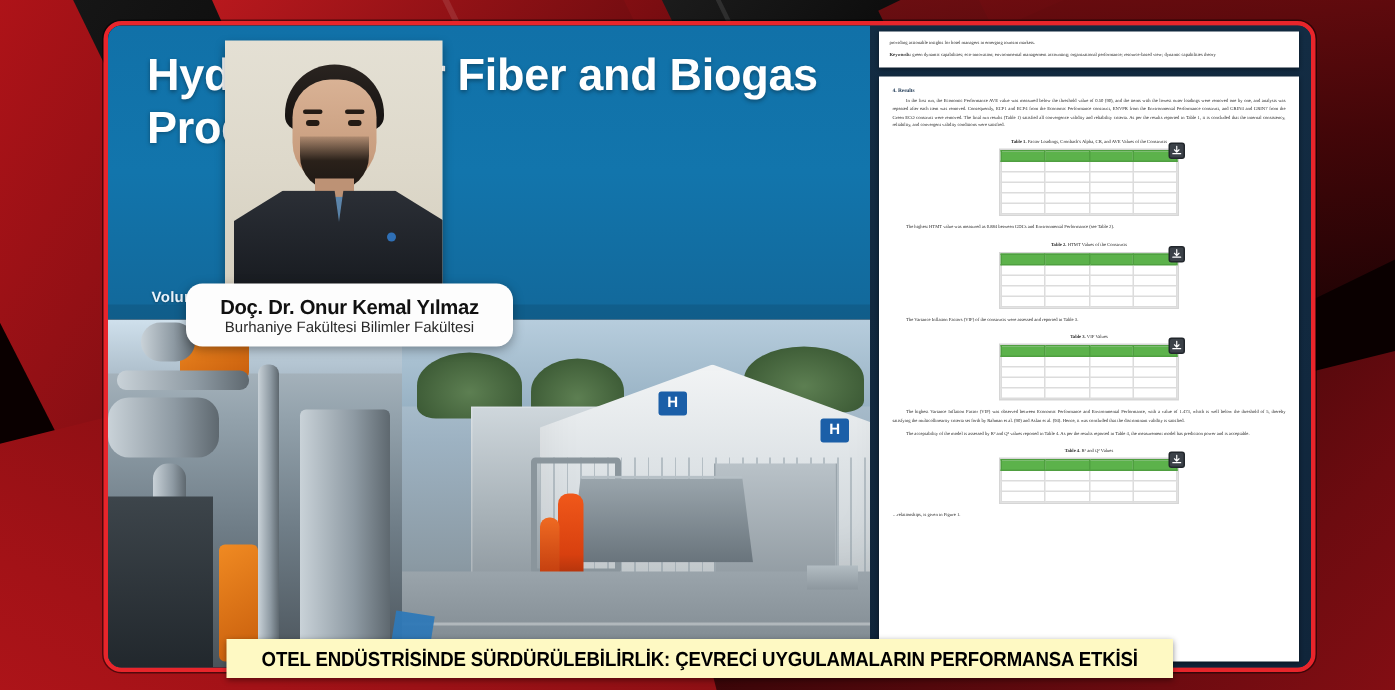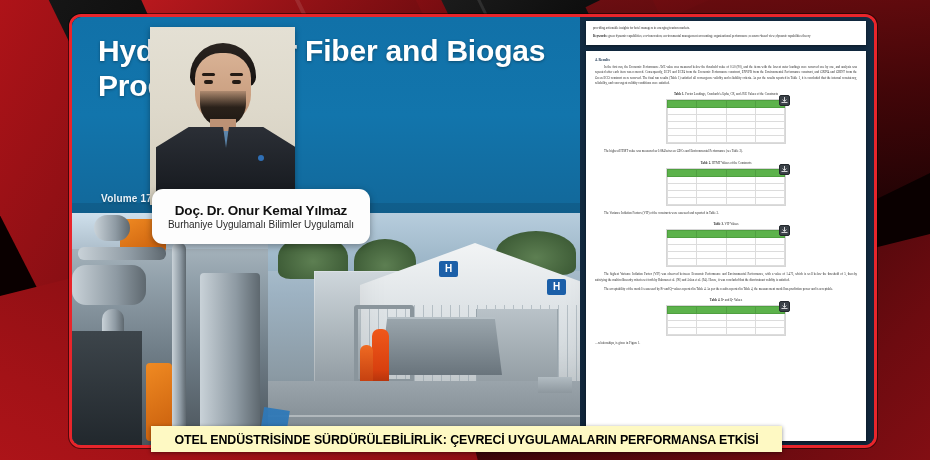--- a/index.html
+++ b/index.html
@@ -232,26 +232,25 @@
     position:absolute; left:68px; top:100px; width:78px; height:78px;
     background:linear-gradient(180deg,#2b2f36,#14171c);
     clip-path:polygon(14% 0%, 58% 0%, 100% 26%, 100% 100%, 0% 100%);
   }
   .pt-pin{
     position:absolute; left:108px; top:128px; width:6px; height:6px;
     background:#2f6fb5; border-radius:50%;
   }
   
   .namecard{
-    position:absolute; left:52px; top:172px; width:218px; height:55px;
+    position:absolute; left:52px; top:172px; width:218px; height:42px;
     background:#fdfdfd; border-radius:11px;
     box-shadow:0 2px 7px rgba(0,0,0,.35);
     display:flex; flex-direction:column; align-items:center; justify-content:center;
     padding:0 8px;
-    margin-left:28px;
   }
   .namecard .nm{
     color:#111; font-size:13.5px; font-weight:700; letter-spacing:-.2px;
     white-space:nowrap;
   }
   .namecard .af{
     color:#2a2a2a; font-size:10px; font-weight:400; margin-top:1px;
     white-space:nowrap;
   }
 
@@ -388,21 +387,21 @@
       <div class="pt-beard"></div>
       <div class="pt-neck"></div>
       <div class="pt-shirt"></div>
       <div class="pt-jacket-l"></div>
       <div class="pt-jacket-r"></div>
       <div class="pt-pin"></div>
     </div>
 
     <div class="namecard">
       <div class="nm">Doç. Dr. Onur Kemal Yılmaz</div>
-      <div class="af">Burhaniye Uygulamalı Bilimler Uygulamalı</div>
+      <div class="af">Burhaniye Fakültesi Bilimler Fakültesi</div>
     </div>
   </div>
 
   <div id="docpane">
 
     <div class="doc-card">
       <div class="p-txt">providing actionable insights for hotel managers in emerging tourism markets.</div>
       <div class="p-txt kw">
         <b>Keywords:</b>
         <span>green dynamic capabilities; eco-innovation; environmental management accounting; organizational performance; resource-based view; dynamic capabilities theory</span>

